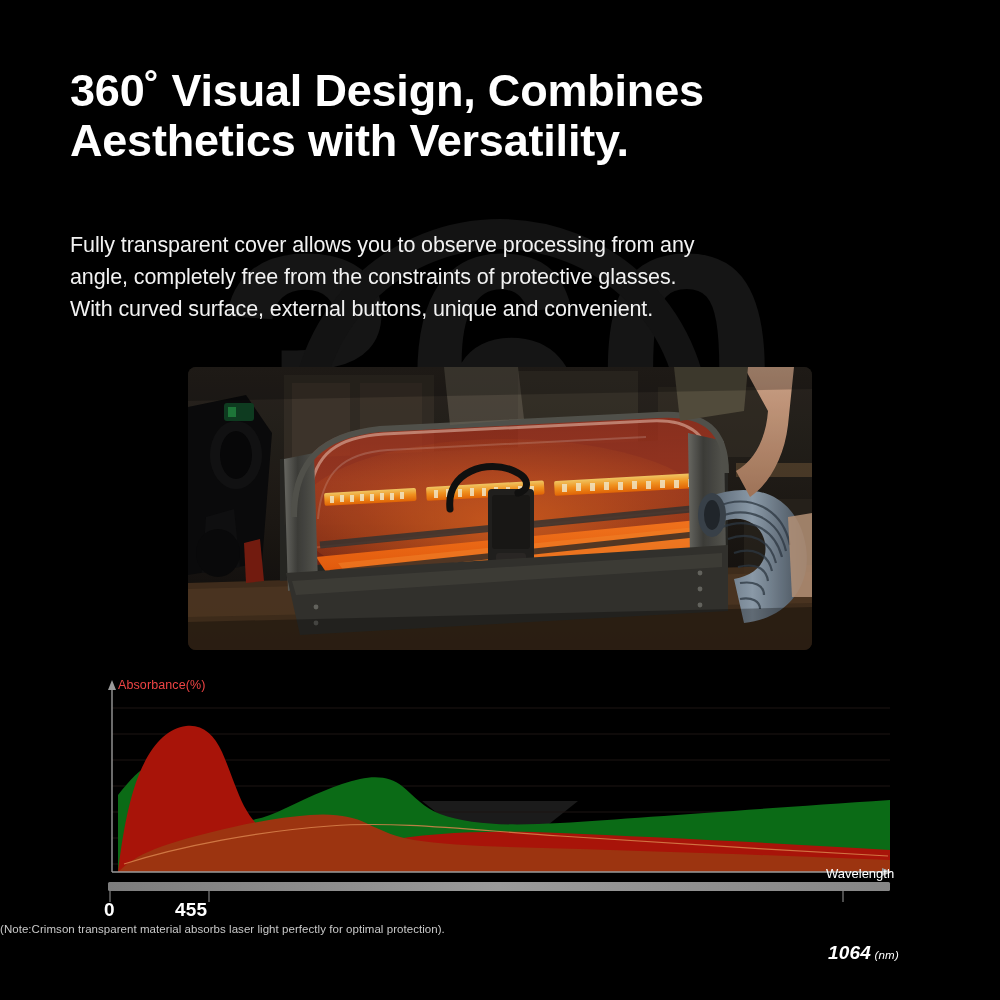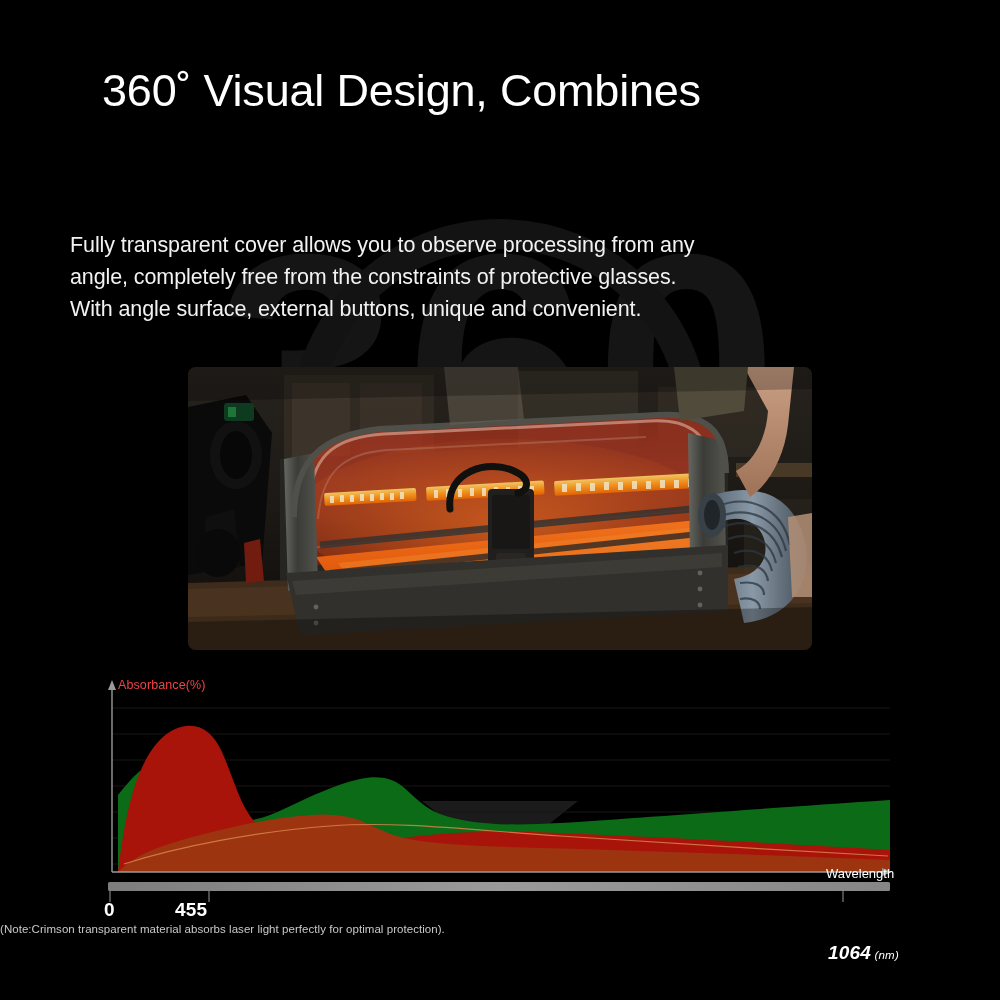--- a/index.html
+++ b/index.html
@@ -51,24 +51,23 @@
   }
 
   
   .headline {
     position: absolute;
     left: 70px; top: 66px;
     width: 800px;
     z-index: 3;
     color: #ffffff;
     font-size: 45px;
-    font-weight: 400;
+    font-weight: 700;
     line-height: 1.12;
     letter-spacing: -0.2px;
-    margin-left: 32px;
   }
   .headline .ln { display: block; }
 
   .subcopy {
     position: absolute;
     left: 70px; top: 194px;
     width: 800px;
     z-index: 3;
     color: #f2f2f2;
     font-size: 21.5px;
@@ -144,26 +143,27 @@
 <div id="page">
 
   <div class="watermark">
     <div class="wm-text">360</div>
     <div class="wm-ring"></div>
     <div class="wm-arrow"></div>
   </div>
 
   <h1 class="headline">
     <span class="ln">360˚ Visual Design, Combines</span>
+    <span class="ln">Aesthetics with Versatility.</span>
   </h1>
 
   <p class="subcopy">
     <span class="ln">Fully transparent cover allows you to observe processing from any</span>
     <span class="ln">angle, completely free from the constraints of protective glasses.</span>
-    <span class="ln">With angle surface, external buttons, unique and convenient.</span>
+    <span class="ln">With curved surface, external buttons, unique and convenient.</span>
   </p>
 
   <div class="photo">
     <svg viewBox="0 0 624 283" preserveAspectRatio="none">
       <defs>
         <linearGradient id="roomBg" x1="0" y1="0" x2="0" y2="1">
           <stop offset="0" stop-color="#2b2620"></stop>
           <stop offset="0.55" stop-color="#1d1915"></stop>
           <stop offset="1" stop-color="#0e0c0a"></stop>
         </linearGradient>

